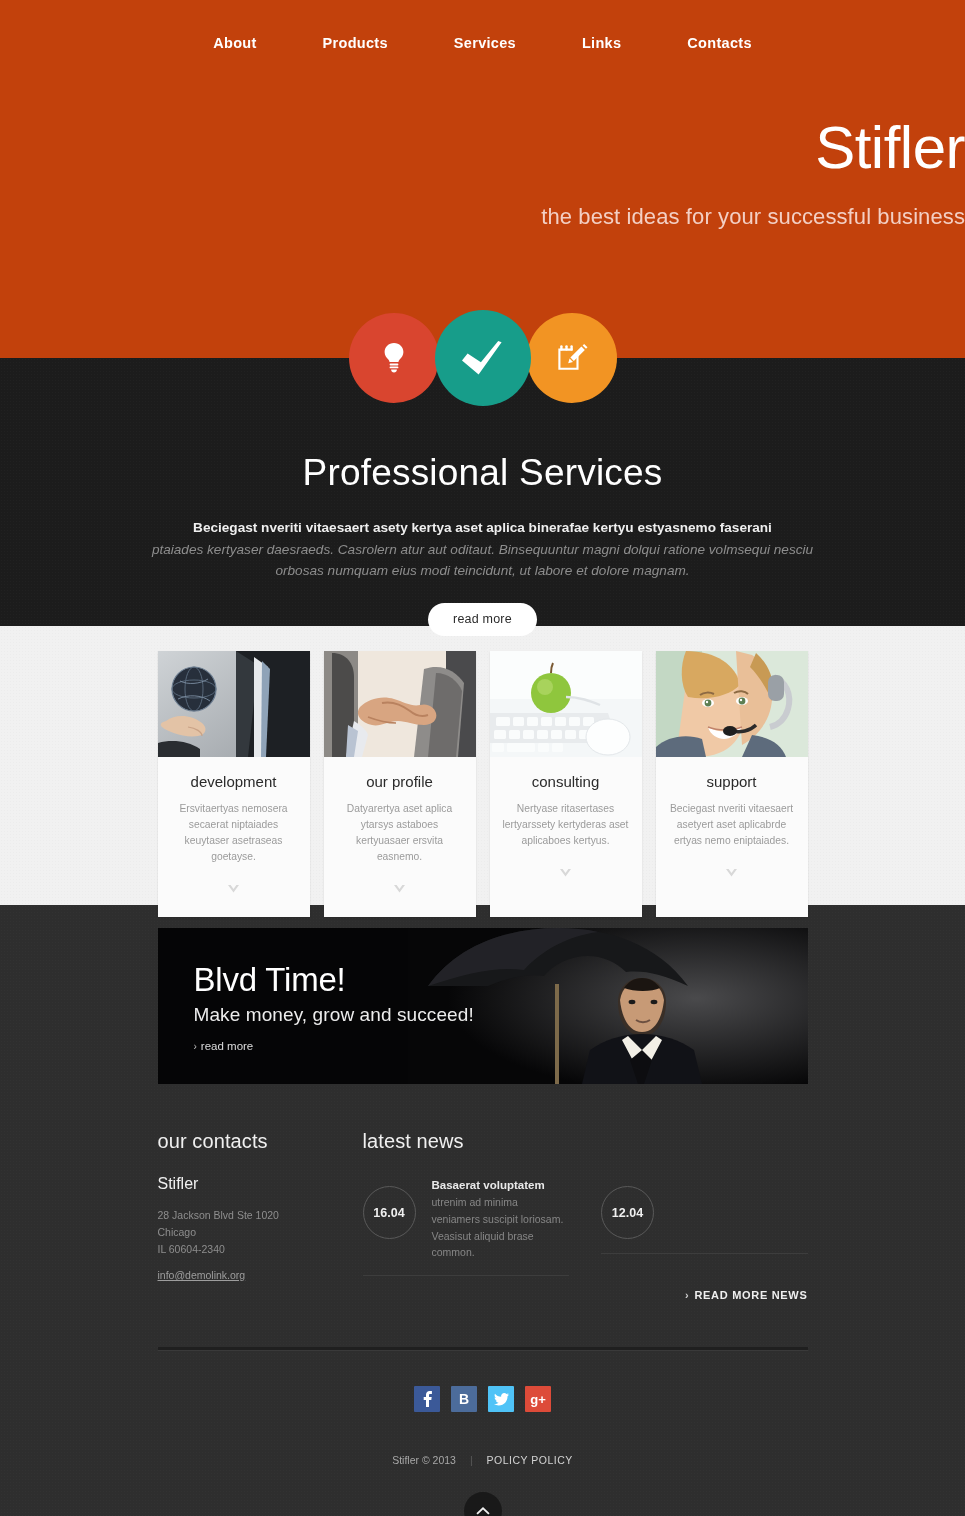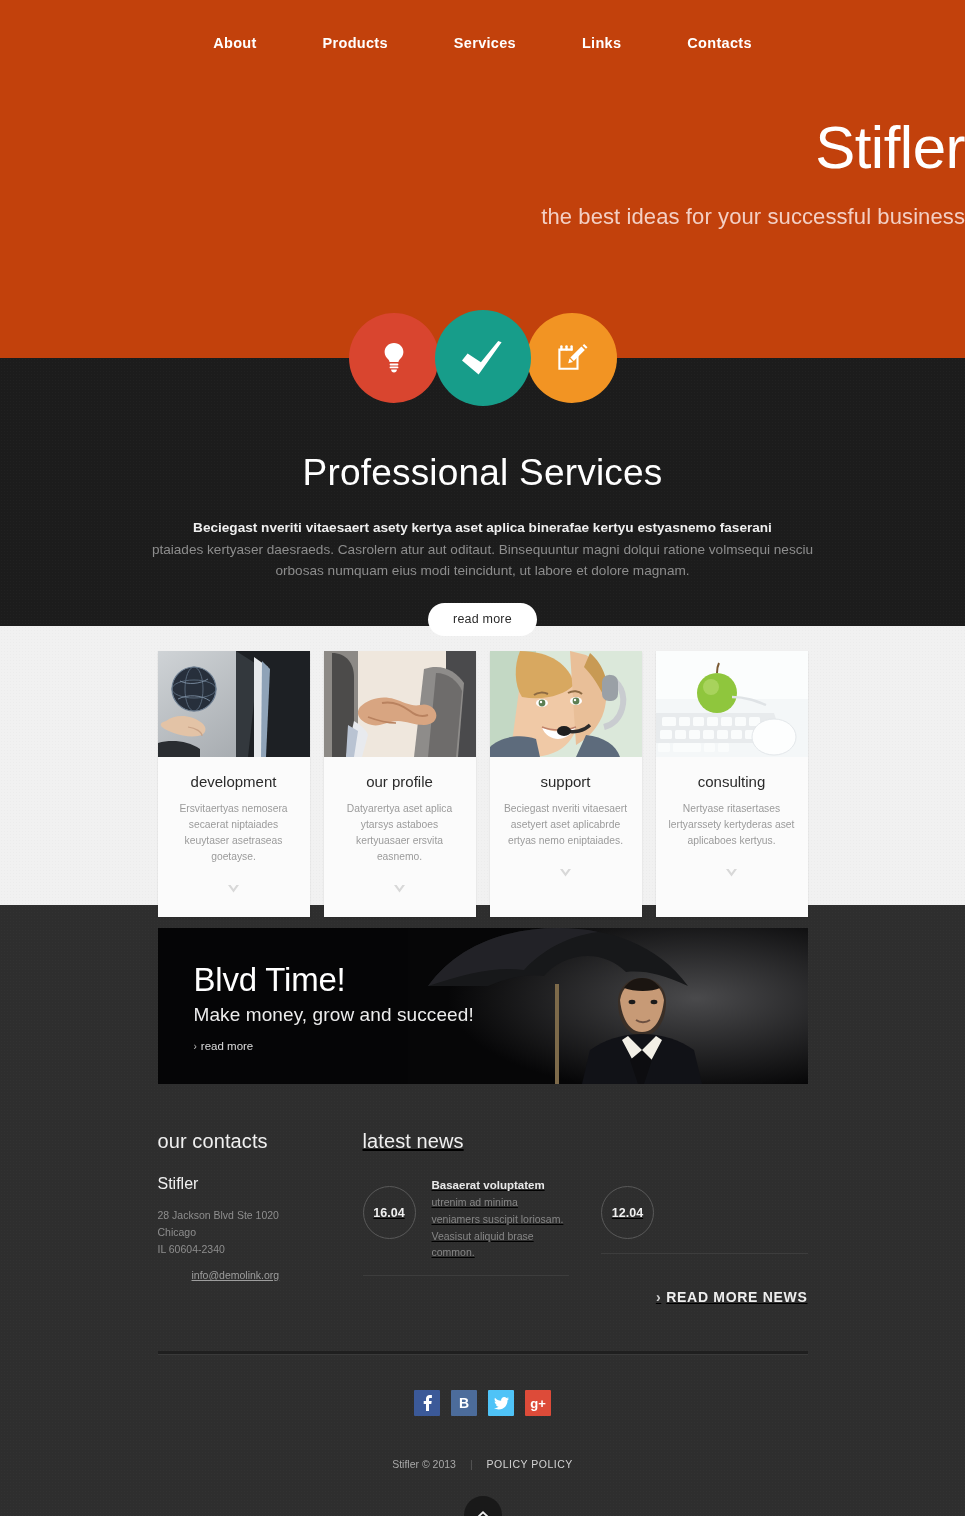--- a/index.html
+++ b/index.html
@@ -96,20 +96,21 @@
     font-weight:bold;
     color:#efefef;
     line-height:1.55;
   }
   .intro .sub {
     margin:1px auto 0;
     width:680px;
     font-size:13.6px;
     color:#8d8d8d;
     line-height:1.55;
+    font-style:italic;
   }
   .btn-round {
     display:inline-block;
     margin-top:22px;
     background:#fff;
     color:#2b2b2b;
     border:none;
     border-radius:20px;
     font-family:"Liberation Sans", sans-serif;
     font-size:12.5px;
@@ -207,21 +208,21 @@
     text-decoration:none;
     display:inline-block;
   }
   .promo .more .ar { color:#bdbdbd; margin-right:4px; font-size:10px; }
 
   .cols {
     display:flex;
     margin-top:46px;
   }
   .col-contacts { width:205px; }
-  .col-news { flex:1;text-decoration:underline; }
+  .col-news { flex:1; }
 
   .sec-title {
     font-size:20px;
     font-weight:300;
     color:#f0f0f0;
     letter-spacing:.1px;
   }
   .company {
     margin-top:22px;
     font-size:16px;
@@ -233,21 +234,20 @@
     font-size:10.5px;
     color:#8e8e8e;
     line-height:1.62;
   }
   .mail {
     display:inline-block;
     margin-top:11px;
     font-size:10.5px;
     color:#9d9d9d;
     text-decoration:underline;
-    margin-left:34px;
   }
 
   .news-list { display:flex; gap:32px; margin-top:26px; }
   .news-item { flex:1; }
   .news-row { display:flex; gap:16px; align-items:flex-start; }
   .date-circle {
     flex:0 0 auto;
     width:53px; height:53px;
     border:1px solid #595959;
     border-radius:50%;
@@ -269,21 +269,21 @@
     line-height:1.6;
   }
   .news-rule {
     margin-top:14px;
     border-top:1px solid #3d3d3d;
   }
   .read-news {
     display:block;
     text-align:right;
     margin-top:13px;
-    font-size:14px;
+    font-size:11px;
     font-weight:bold;
     letter-spacing:.7px;
     color:#efefef;
     text-decoration:none;
   }
   .read-news .ar { color:#cfcfcf; margin-right:5px; }
 
   .divider {
     width:650px;
     margin:46px auto 0;
@@ -438,56 +438,20 @@
             <path d="M112 22c12 0 22 8 26 18l-6 66h-28z" fill="#6e6c6b"></path>
             <path d="M36 56c8-8 22-12 34-8 10 3 18 8 26 6 8-2 14 2 16 8 2 7-4 12-12 12-10 0-18-4-26-4-10 0-18 6-26 4-10-2-18-10-12-18z" fill="#d8a581"></path>
             <path d="M58 52c10-2 20 2 28 8 6 5 12 6 18 4" fill="none" stroke="#b9825f" stroke-width="2"></path>
             <path d="M44 66c8 3 18 6 28 6" fill="none" stroke="#b9825f" stroke-width="1.6"></path>
             <path d="M30 70c6 4 12 8 14 14l-6 22H22z" fill="#e8eaee"></path>
             <path d="M24 74l10 6-4 26h-8z" fill="#b9c3d2"></path>
           </svg>
         </span>
         <h3>our profile</h3>
         <p>Datyarertya aset aplica ytarsys astaboes kertyuasaer ersvita easnemo.</p>
-        <span class="chev">
-          <svg width="13" height="8" viewBox="0 0 13 8">
-              <path fill="#d8d8d8" d="M1 0h2.6L6.5 4 9.4 0H12L6.5 7.6z"></path>
-            </svg>
-        </span>
-      </div>
-
-      <div class="card">
-        <span class="thumb">
-          <svg width="152" height="106" viewBox="0 0 152 106">
-            <rect width="152" height="106" fill="#cfe0cf"></rect>
-            <rect width="152" height="106" fill="#dbe8da"></rect>
-            <path d="M0 0h46v106H0z" fill="#c3d8c4"></path>
-            <path d="M34 2c34 0 56 22 56 52s-14 52-50 52H20z" fill="#f0c9a6"></path>
-            <path d="M30 0c30 0 50 14 54 34-10 10-30 16-52 12-8-12-8-32-2-46z" fill="#d8a860"></path>
-            <path d="M96 4c18 12 24 34 18 56-4 14-14 26-28 34l-6-94z" fill="#e9bf98"></path>
-            <path d="M100 2c14 12 20 30 16 48-6-14-14-26-22-34z" fill="#c89a54"></path>
-            <ellipse cx="52" cy="52" rx="6" ry="4" fill="#fff"></ellipse>
-            <circle cx="52" cy="52" r="3.4" fill="#5d7f53"></circle>
-            <circle cx="51" cy="51" r="1.2" fill="#fff"></circle>
-            <ellipse cx="86" cy="50" rx="6" ry="4" fill="#fff"></ellipse>
-            <circle cx="86" cy="50" r="3.4" fill="#5d7f53"></circle>
-            <circle cx="85" cy="49" r="1.2" fill="#fff"></circle>
-            <path d="M44 44c4-3 10-3 14-1M78 42c5-3 11-2 14 1" fill="none" stroke="#8d6a43" stroke-width="2"></path>
-            <path d="M52 76c10 6 24 6 34 0-4 8-12 12-18 12s-14-4-16-12z" fill="#fff"></path>
-            <path d="M52 76c10 4 24 4 34 0" fill="none" stroke="#c0836b" stroke-width="1.4"></path>
-            <path d="M0 96c10-10 30-14 46-8l4 18H0z" fill="#5d6b7c"></path>
-            <path d="M96 84c18 2 30 10 34 22H86z" fill="#5d6b7c"></path>
-            <path d="M118 26c12 4 18 18 14 32-3 10-10 16-18 18" fill="none" stroke="#c9ccd0" stroke-width="6"></path>
-            <rect x="112" y="24" width="16" height="26" rx="7" fill="#9aa0a6"></rect>
-            <path d="M100 74c-6 6-16 8-24 6" fill="none" stroke="#2b2b2b" stroke-width="3.4"></path>
-            <ellipse cx="74" cy="80" rx="7" ry="5" fill="#1f1f1f"></ellipse>
-          </svg>
-        </span>
-        <h3>support</h3>
-        <p>Beciegast nveriti vitaesaert asetyert aset aplicabrde ertyas nemo eniptaiades.</p>
         <span class="chev">
           <svg width="13" height="8" viewBox="0 0 13 8">
               <path fill="#d8d8d8" d="M1 0h2.6L6.5 4 9.4 0H12L6.5 7.6z"></path>
             </svg>
         </span>
       </div>
 
       <div class="card">
         <span class="thumb">
           <svg width="152" height="106" viewBox="0 0 152 106">
@@ -524,20 +488,56 @@
         </span>
         <h3>consulting</h3>
         <p>Nertyase ritasertases lertyarssety kertyderas aset aplicaboes kertyus.</p>
         <span class="chev">
           <svg width="13" height="8" viewBox="0 0 13 8">
               <path fill="#d8d8d8" d="M1 0h2.6L6.5 4 9.4 0H12L6.5 7.6z"></path>
             </svg>
         </span>
       </div>
 
+      <div class="card">
+        <span class="thumb">
+          <svg width="152" height="106" viewBox="0 0 152 106">
+            <rect width="152" height="106" fill="#cfe0cf"></rect>
+            <rect width="152" height="106" fill="#dbe8da"></rect>
+            <path d="M0 0h46v106H0z" fill="#c3d8c4"></path>
+            <path d="M34 2c34 0 56 22 56 52s-14 52-50 52H20z" fill="#f0c9a6"></path>
+            <path d="M30 0c30 0 50 14 54 34-10 10-30 16-52 12-8-12-8-32-2-46z" fill="#d8a860"></path>
+            <path d="M96 4c18 12 24 34 18 56-4 14-14 26-28 34l-6-94z" fill="#e9bf98"></path>
+            <path d="M100 2c14 12 20 30 16 48-6-14-14-26-22-34z" fill="#c89a54"></path>
+            <ellipse cx="52" cy="52" rx="6" ry="4" fill="#fff"></ellipse>
+            <circle cx="52" cy="52" r="3.4" fill="#5d7f53"></circle>
+            <circle cx="51" cy="51" r="1.2" fill="#fff"></circle>
+            <ellipse cx="86" cy="50" rx="6" ry="4" fill="#fff"></ellipse>
+            <circle cx="86" cy="50" r="3.4" fill="#5d7f53"></circle>
+            <circle cx="85" cy="49" r="1.2" fill="#fff"></circle>
+            <path d="M44 44c4-3 10-3 14-1M78 42c5-3 11-2 14 1" fill="none" stroke="#8d6a43" stroke-width="2"></path>
+            <path d="M52 76c10 6 24 6 34 0-4 8-12 12-18 12s-14-4-16-12z" fill="#fff"></path>
+            <path d="M52 76c10 4 24 4 34 0" fill="none" stroke="#c0836b" stroke-width="1.4"></path>
+            <path d="M0 96c10-10 30-14 46-8l4 18H0z" fill="#5d6b7c"></path>
+            <path d="M96 84c18 2 30 10 34 22H86z" fill="#5d6b7c"></path>
+            <path d="M118 26c12 4 18 18 14 32-3 10-10 16-18 18" fill="none" stroke="#c9ccd0" stroke-width="6"></path>
+            <rect x="112" y="24" width="16" height="26" rx="7" fill="#9aa0a6"></rect>
+            <path d="M100 74c-6 6-16 8-24 6" fill="none" stroke="#2b2b2b" stroke-width="3.4"></path>
+            <ellipse cx="74" cy="80" rx="7" ry="5" fill="#1f1f1f"></ellipse>
+          </svg>
+        </span>
+        <h3>support</h3>
+        <p>Beciegast nveriti vitaesaert asetyert aset aplicabrde ertyas nemo eniptaiades.</p>
+        <span class="chev">
+          <svg width="13" height="8" viewBox="0 0 13 8">
+              <path fill="#d8d8d8" d="M1 0h2.6L6.5 4 9.4 0H12L6.5 7.6z"></path>
+            </svg>
+        </span>
+      </div>
+
     </div>
   </div>
 
   <div class="dark-band">
 
     <div class="wrap">
       <div class="promo">
         <span class="photo">
           <svg width="650" height="156" viewBox="0 0 650 156" preserveAspectRatio="xMidYMid slice">
             <defs>

